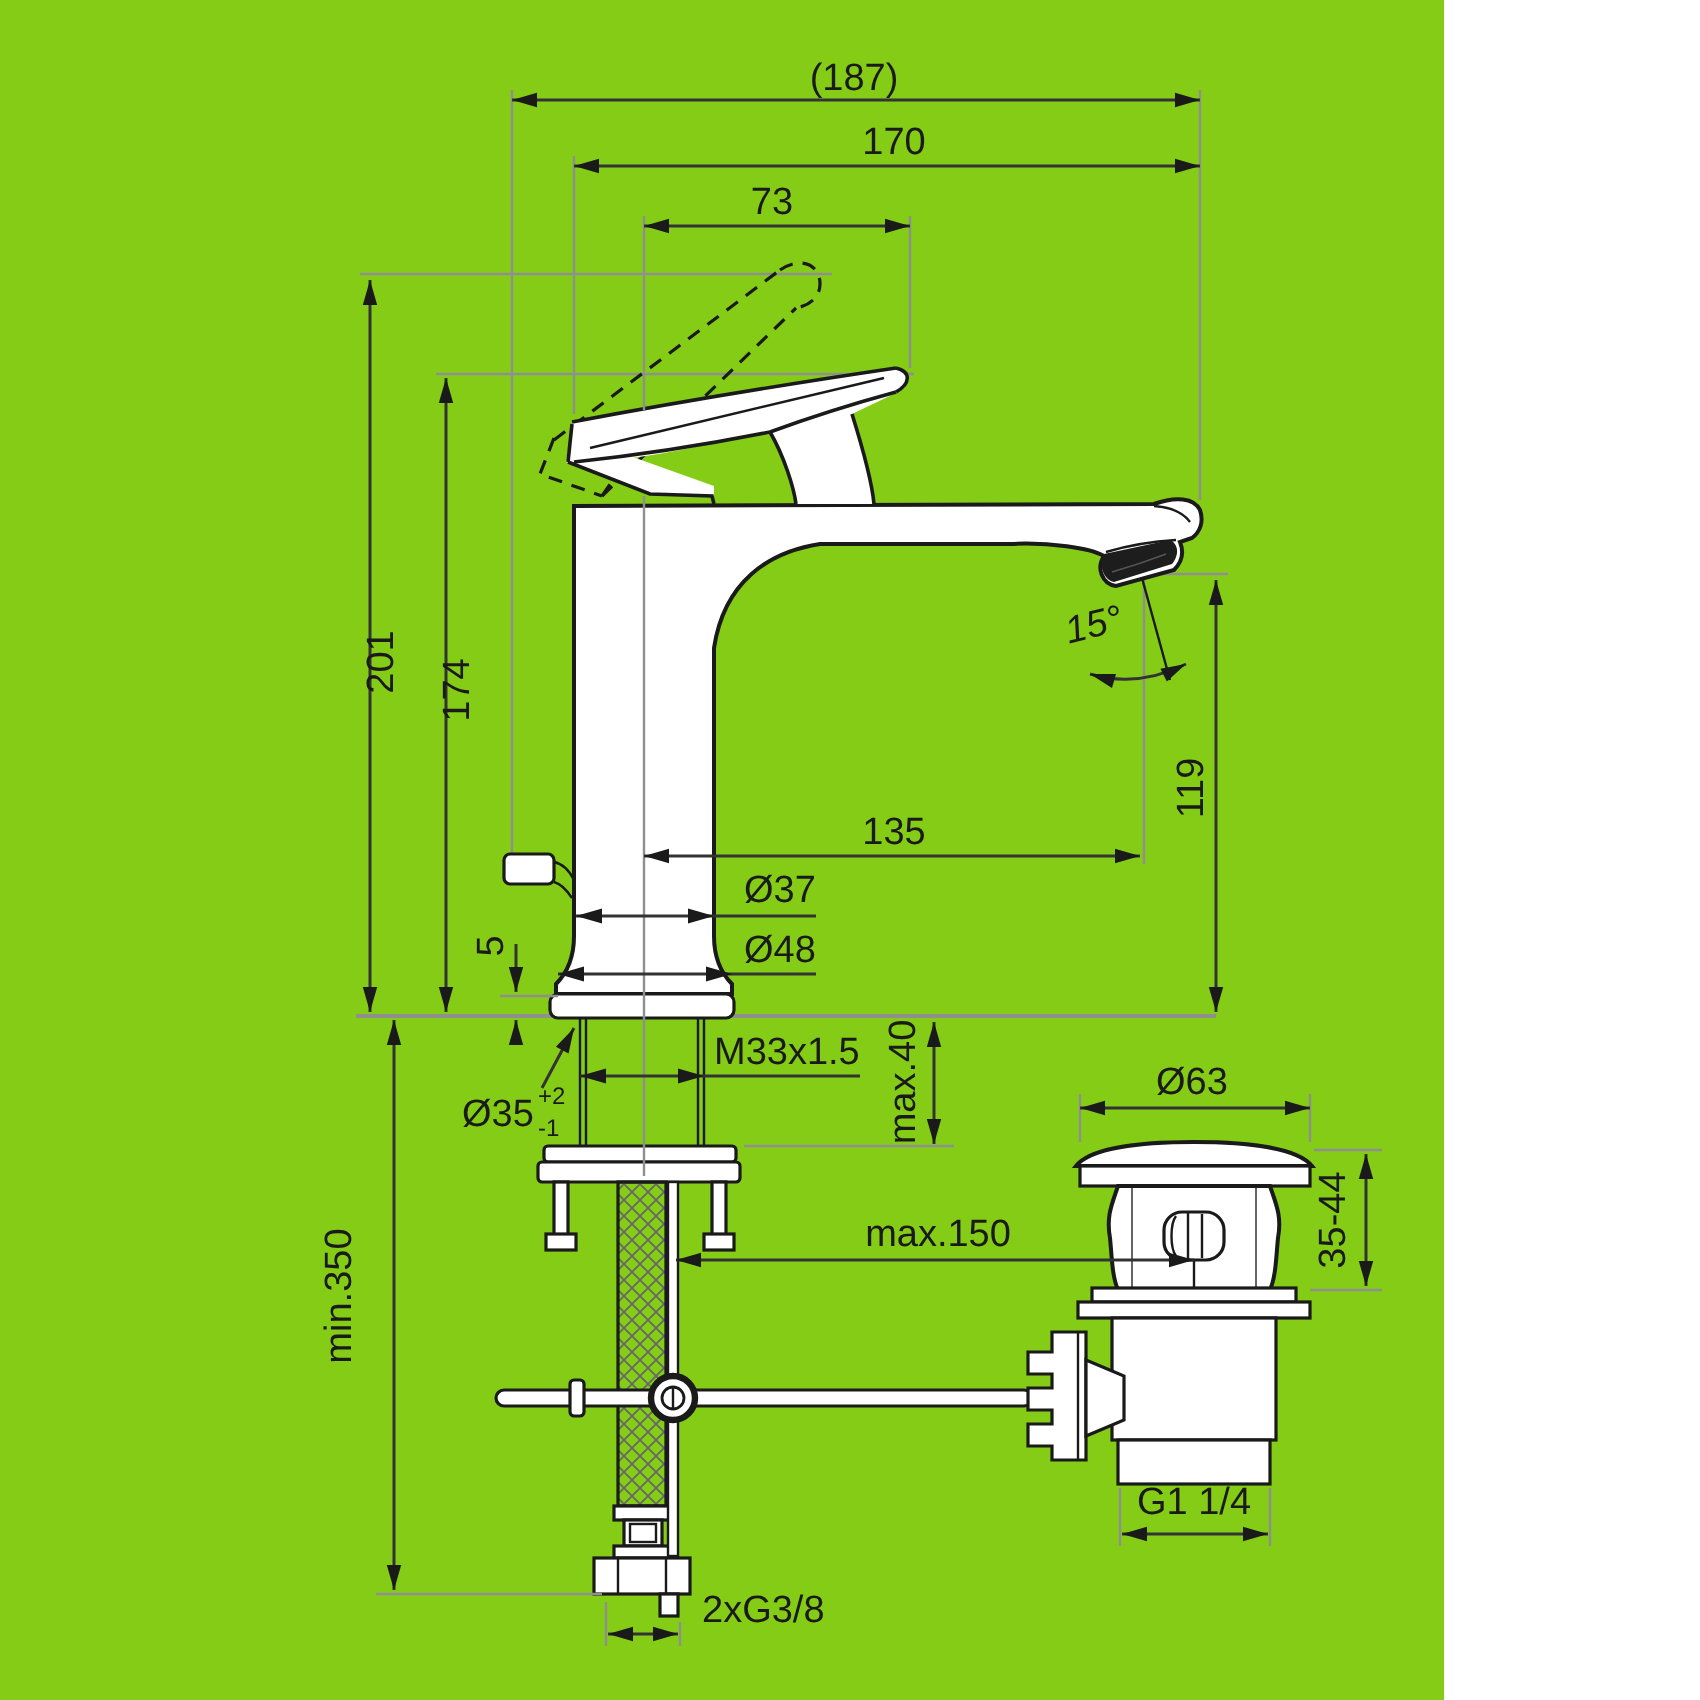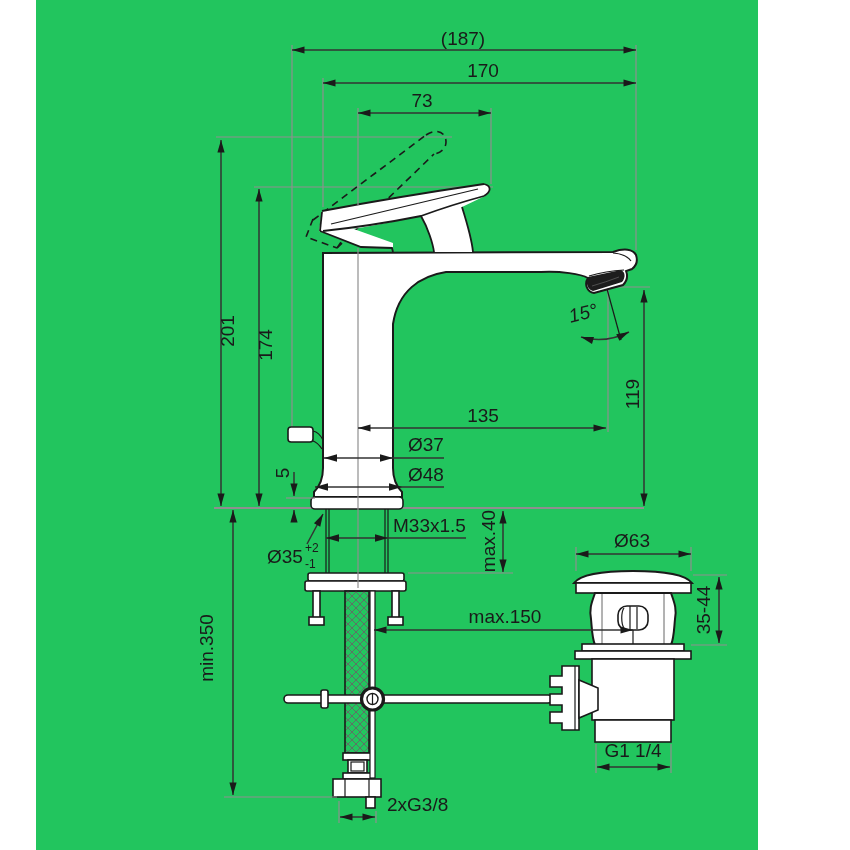--- a/index.html
+++ b/index.html
@@ -1,16 +1,16 @@
 <!DOCTYPE html>
 <html><head>
 <meta charset="utf-8">
 <style>
   html,body{margin:0;padding:0;background:#ffffff;}
-  .canvas{width:722px;height:850px;background:#22c55e;position:relative;overflow:hidden;margin-left:36px;}
+  .canvas{width:722px;height:850px;background:#84cc16;position:relative;overflow:hidden;}
   svg{display:block;}
   text{font-family:"Liberation Sans","DejaVu Sans",sans-serif;fill:#1a1a1a;}
   .dim-text{font-size:19px;}
   .dim-text-sm{font-size:12px;}
   .angle-text{font-size:19px;font-style:italic;}
   .ext{stroke:#8f8f8f;stroke-width:1.2;fill:none;}
   .ext2{stroke:#8f8f8f;stroke-width:1.9;fill:none;}
   .dim{stroke:#333333;stroke-width:1.5;fill:none;}
   .obj{stroke:#1a1a1a;stroke-width:2;fill:#ffffff;}
   .objl{stroke:#1a1a1a;stroke-width:1.8;fill:none;}

